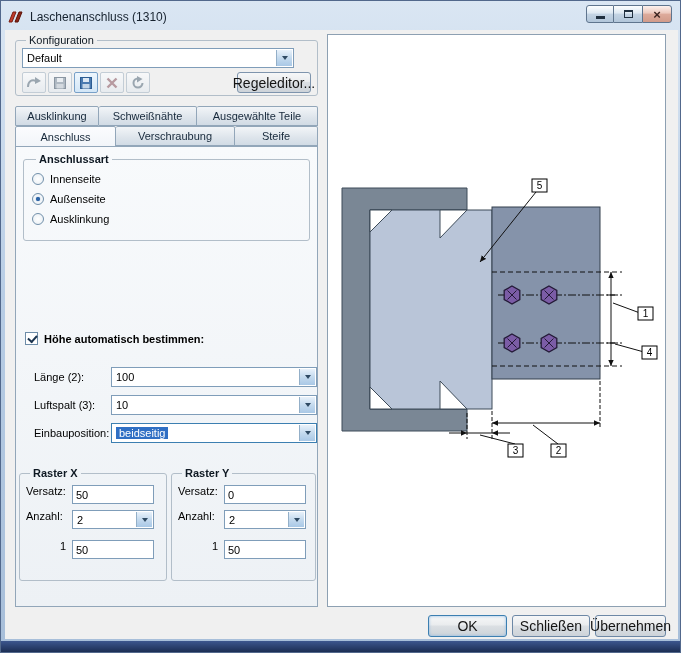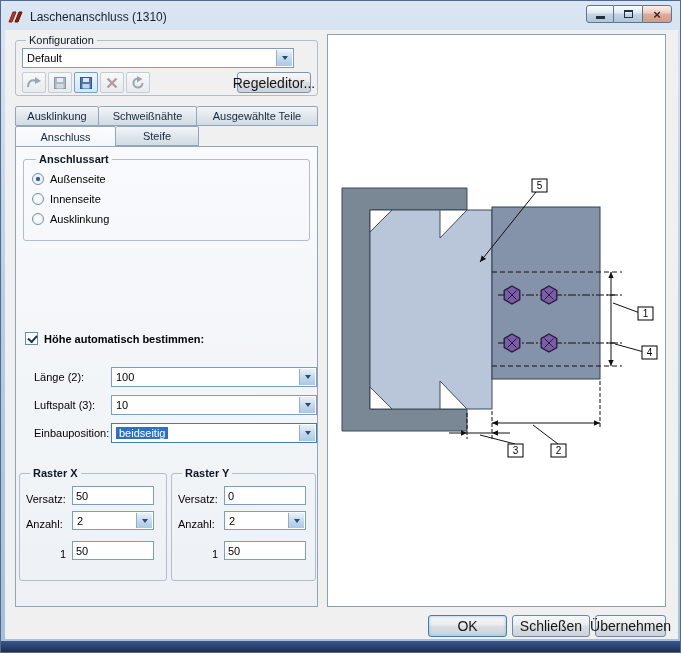--- a/index.html
+++ b/index.html
@@ -97,21 +97,21 @@
   .param-row .lbl { width:77px; }
   .param-combo { width:206px; }
   .pr-1 { top:220px; } .pr-2 { top:248px; } .pr-3 { top:276px; }
   .combo.focused { border-color:#3c7fb1; }
   .sel-text { background:#2f6fc4; color:#fff; padding:0 3px; }
 
   
   .fs-raster { position:absolute; top:320px; height:114px; padding:1px 6px; }
   .fs-rx { left:3px;  width:148px; }
   .fs-ry { left:155px; width:145px; }
-  .r-row { display:flex; align-items:flex-end; height:20px; margin-top:5px; }
+  .r-row { display:flex; align-items:flex-start; height:20px; margin-top:5px; }
   .r-row .lbl { width:46px; }
   .r-txt, .r-combo { width:82px; }
   .r-combo { height:19px; }
   .r-bottom { margin-top:10px; }
   .r-bottom .lbl { text-align:right; padding-right:6px; }
 
   
   .footer { position:absolute; top:585px; right:12px; display:flex; gap:5px; }
   .footer .btn { height:22px; }
   .btn-ok { width:79px; border-color:#3c7fb1; box-shadow:inset 0 0 3px #8ab8e2; }
@@ -196,35 +196,36 @@
     </fieldset>
 
     <div class="tabs">
       <div class="tab-row">
         <div class="tab tw-1">Ausklinkung</div>
         <div class="tab tw-2">Schweißnähte</div>
         <div class="tab tw-3">Ausgewählte Teile</div>
       </div>
       <div class="tab-row">
         <div class="tab active tw-4">Anschluss</div>
+        <div class="tab tw-5">Verschraubung</div>
         <div class="tab tw-6">Steife</div>
       </div>
     </div>
 
     <div class="panel">
 
       <fieldset class="fs-anschlussart">
         <legend>Anschlussart</legend>
         <div class="radio-row">
+          <div class="radio"></div>
+          <span>Innenseite</span>
+        </div>
+        <div class="radio-row">
           <div class="radio checked"></div>
           <span>Außenseite</span>
-        </div>
-        <div class="radio-row">
-          <div class="radio"></div>
-          <span>Innenseite</span>
         </div>
         <div class="radio-row">
           <div class="radio"></div>
           <span>Ausklinkung</span>
         </div>
       </fieldset>
 
 
       <div class="chk-row">
         <div class="checkbox checked"></div>

